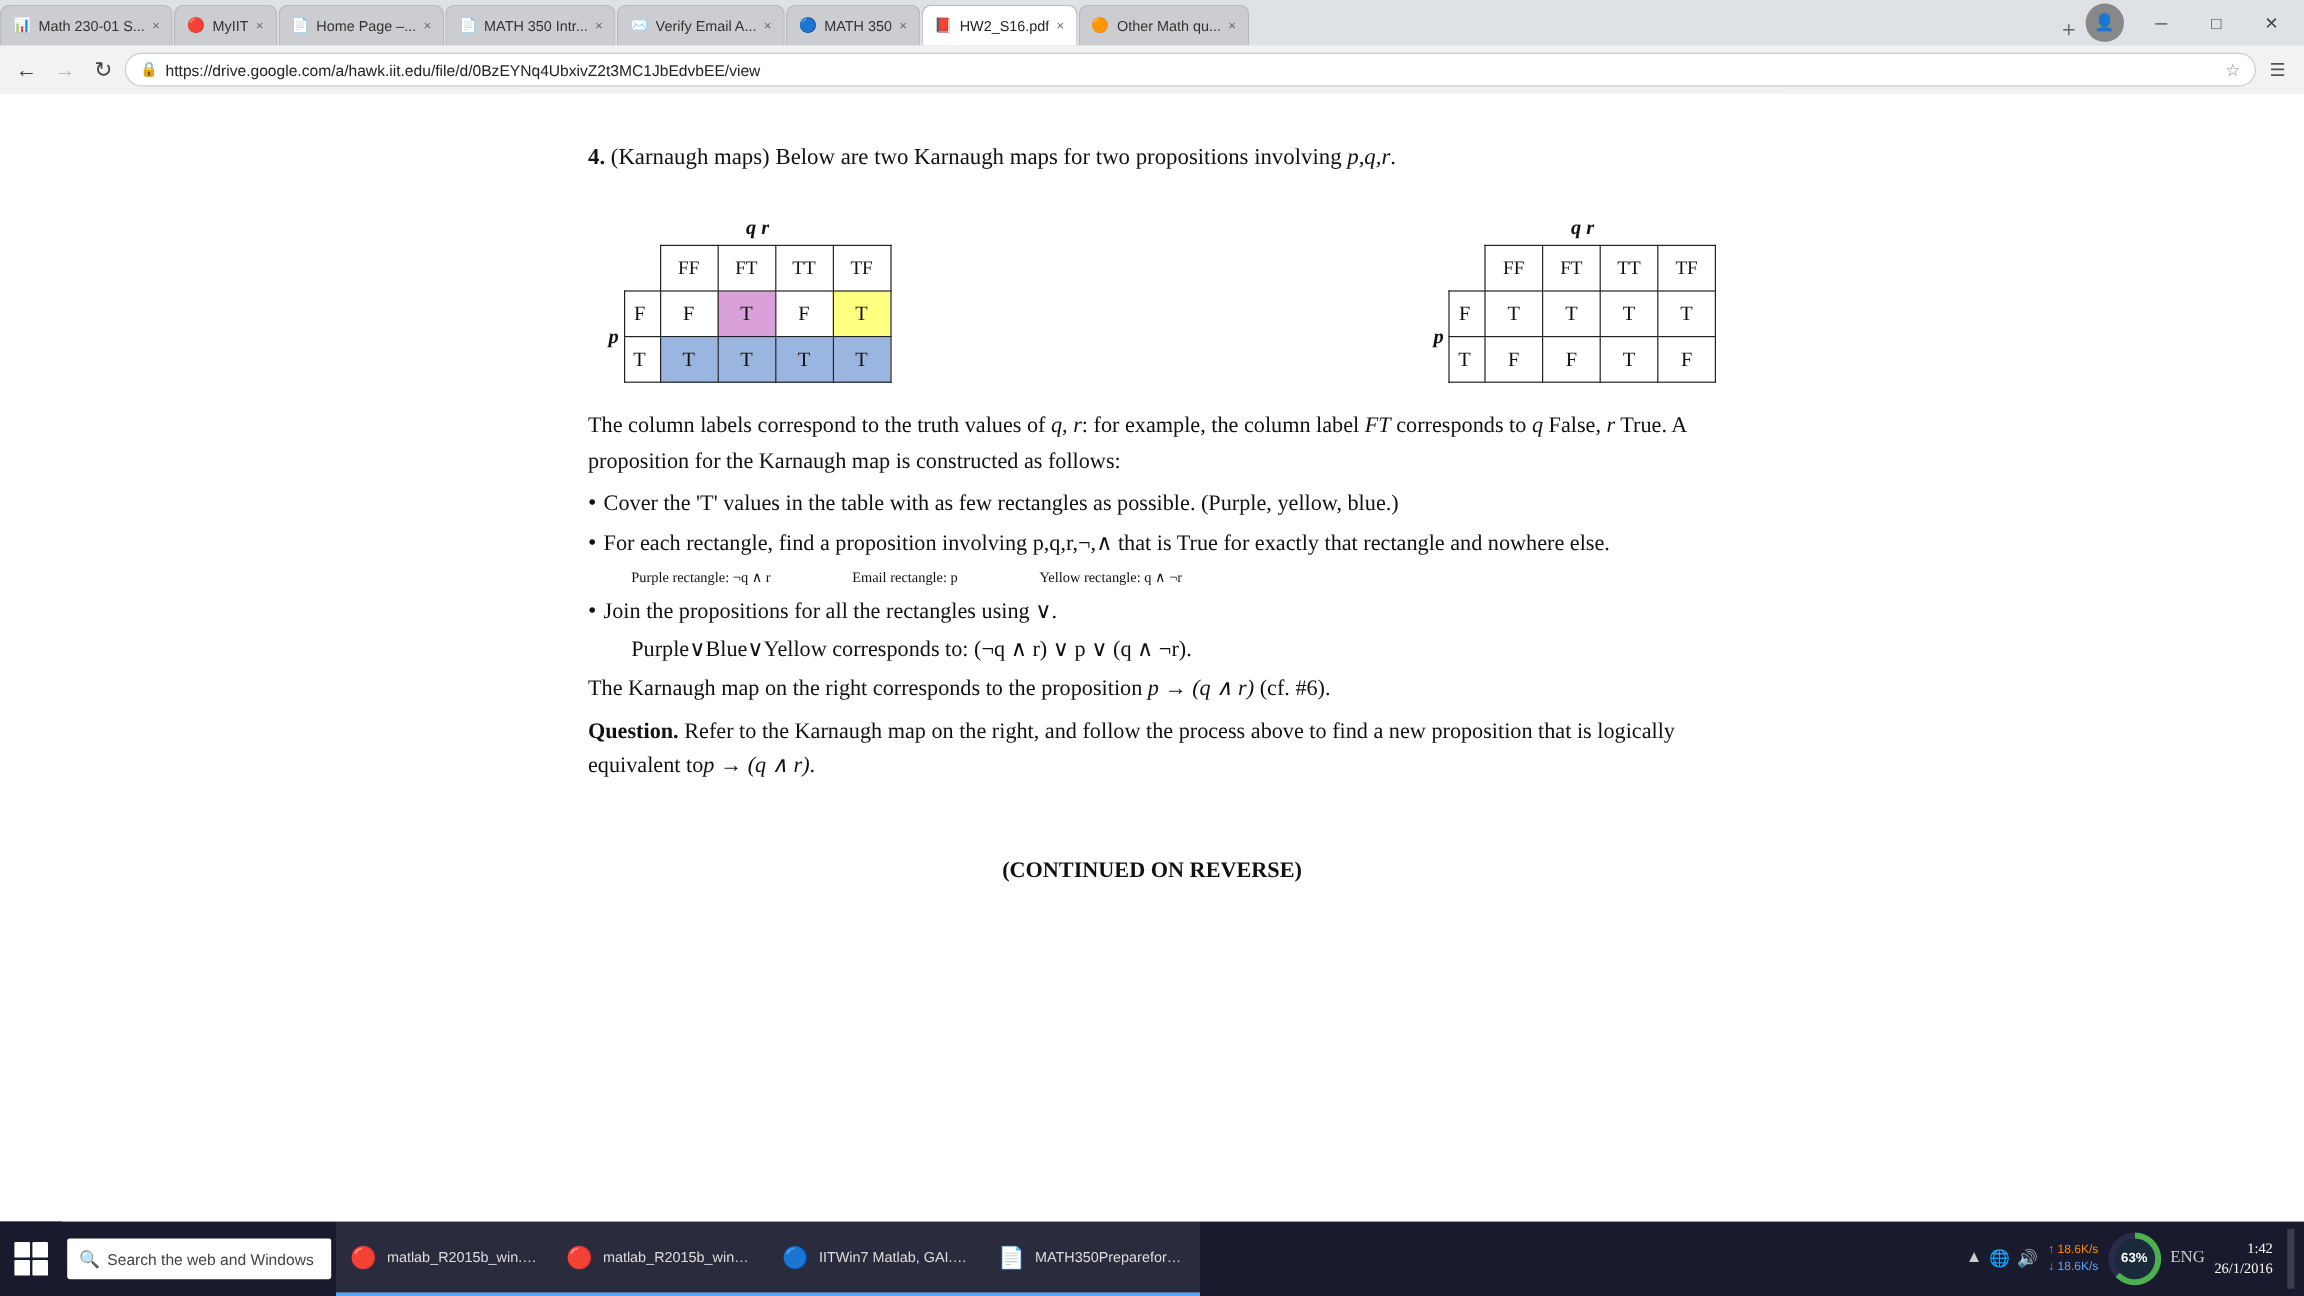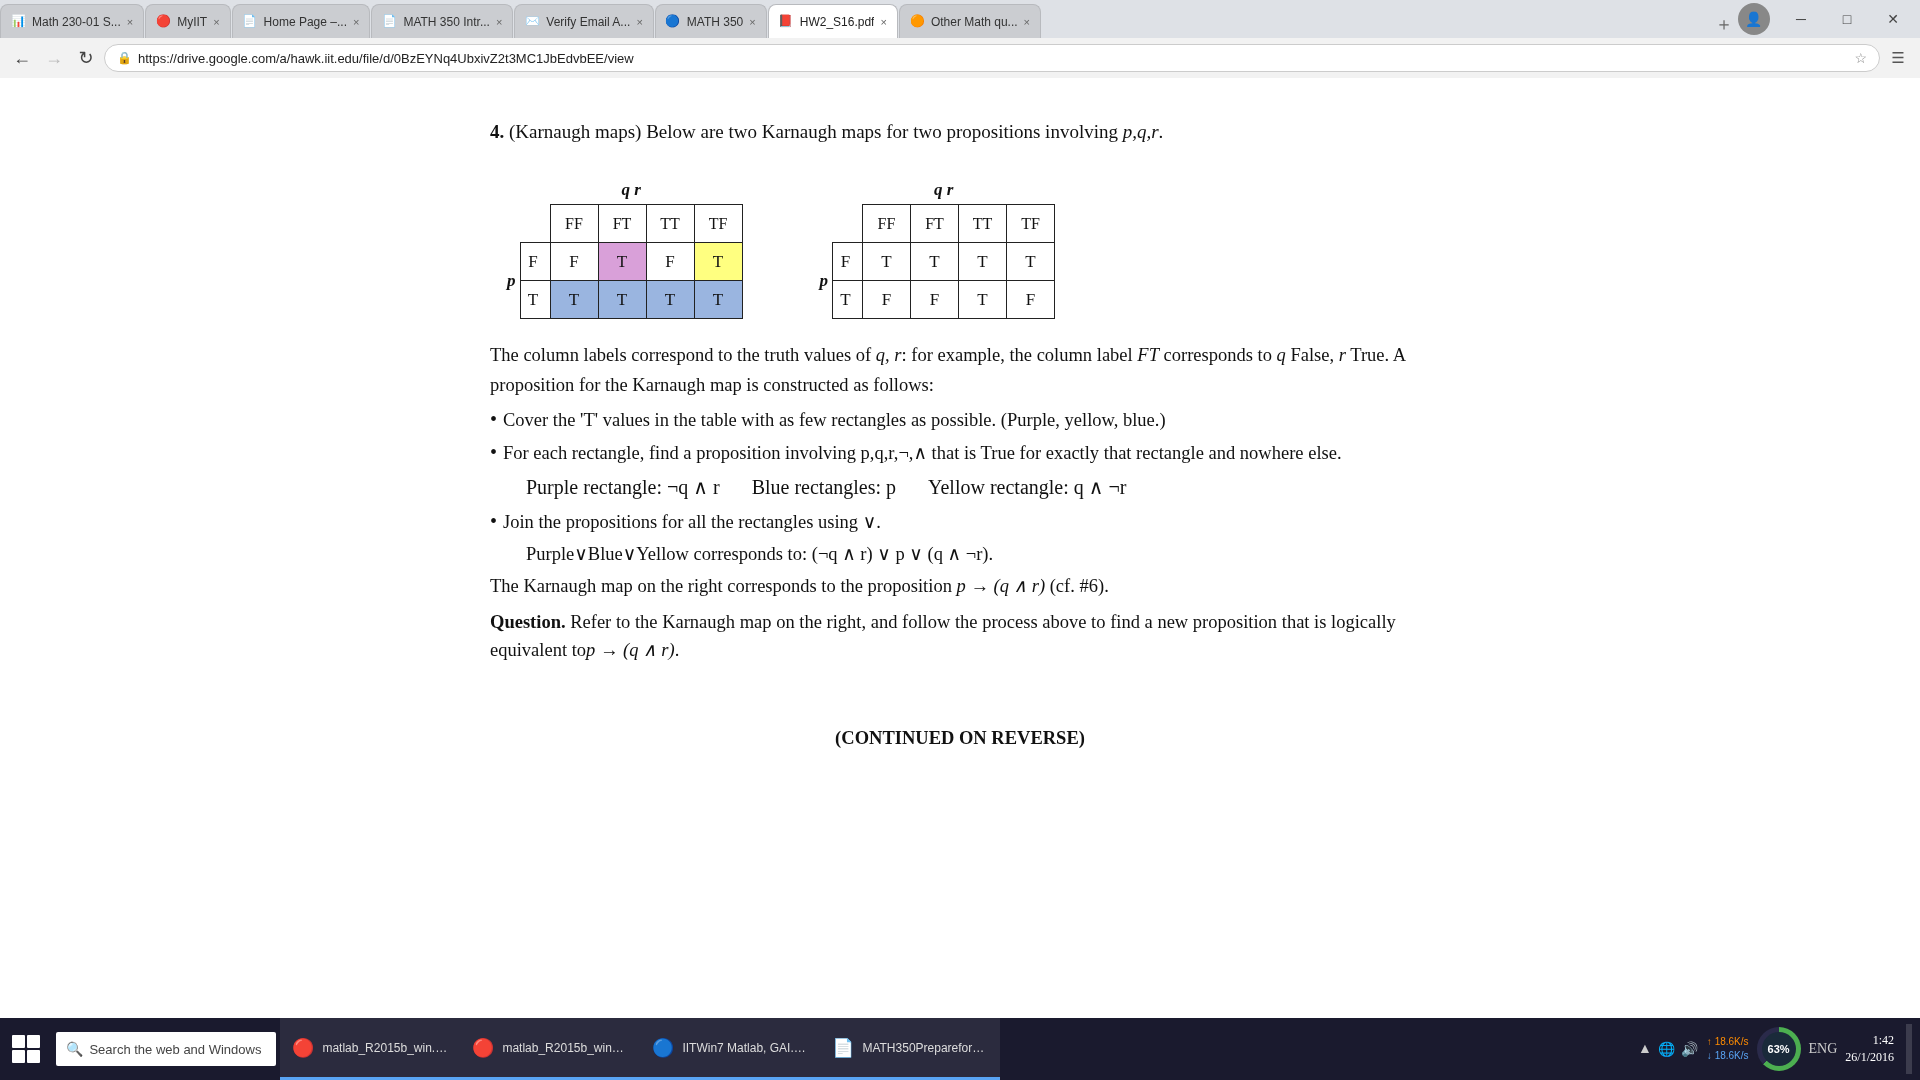--- a/index.html
+++ b/index.html
@@ -202,20 +202,21 @@
       font-size: 19px;
       margin-bottom: 30px;
     }
 
     
     .kmap-container {
       display: flex;
       gap: 60px;
       margin-bottom: 22px;
       align-items: flex-start;
+      justify-content: space-between;
     }
 
     
     .kmap-wrap {
       display: flex;
       flex-direction: column;
     }
     .kmap-table {
       border-collapse: collapse;
       font-size: 17px;
@@ -281,23 +282,23 @@
       line-height: 1;
     }
     .indent-line {
       padding-left: 36px;
       font-size: 18.5px;
       line-height: 1.6;
       margin-bottom: 2px;
     }
     .rectangle-labels {
       display: flex;
-      gap: 32px;
+      gap: 68px;
       padding-left: 36px;
-      font-size: 20px;
+      font-size: 12px;
       margin-bottom: 6px;
     }
     .question-block {
       font-size: 18.5px;
       margin-top: 8px;
     }
     .continued {
       text-align: center;
       font-size: 18.5px;
       margin-top: 60px;
@@ -630,21 +631,21 @@
       <span>Cover the 'T' values in the table with as few rectangles as possible. (Purple, yellow, blue.)</span>
     </div>
 
     <div class="bullet-item">
       <span class="bullet-dot">•</span>
       <span>For each rectangle, find a proposition involving p,q,r,¬,∧ that is True for exactly that rectangle and nowhere else.</span>
     </div>
 
     <div class="rectangle-labels">
       <span>Purple rectangle: ¬q ∧ r</span>
-      <span>Blue rectangles: p</span>
+      <span>Email rectangle: p</span>
       <span>Yellow rectangle: q ∧ ¬r</span>
     </div>
 
     <div class="bullet-item">
       <span class="bullet-dot">•</span>
       <span>Join the propositions for all the rectangles using ∨.</span>
     </div>
 
     <div class="indent-line">Purple∨Blue∨Yellow corresponds to: (¬q ∧ r) ∨ p ∨ (q ∧ ¬r).</div>
 

